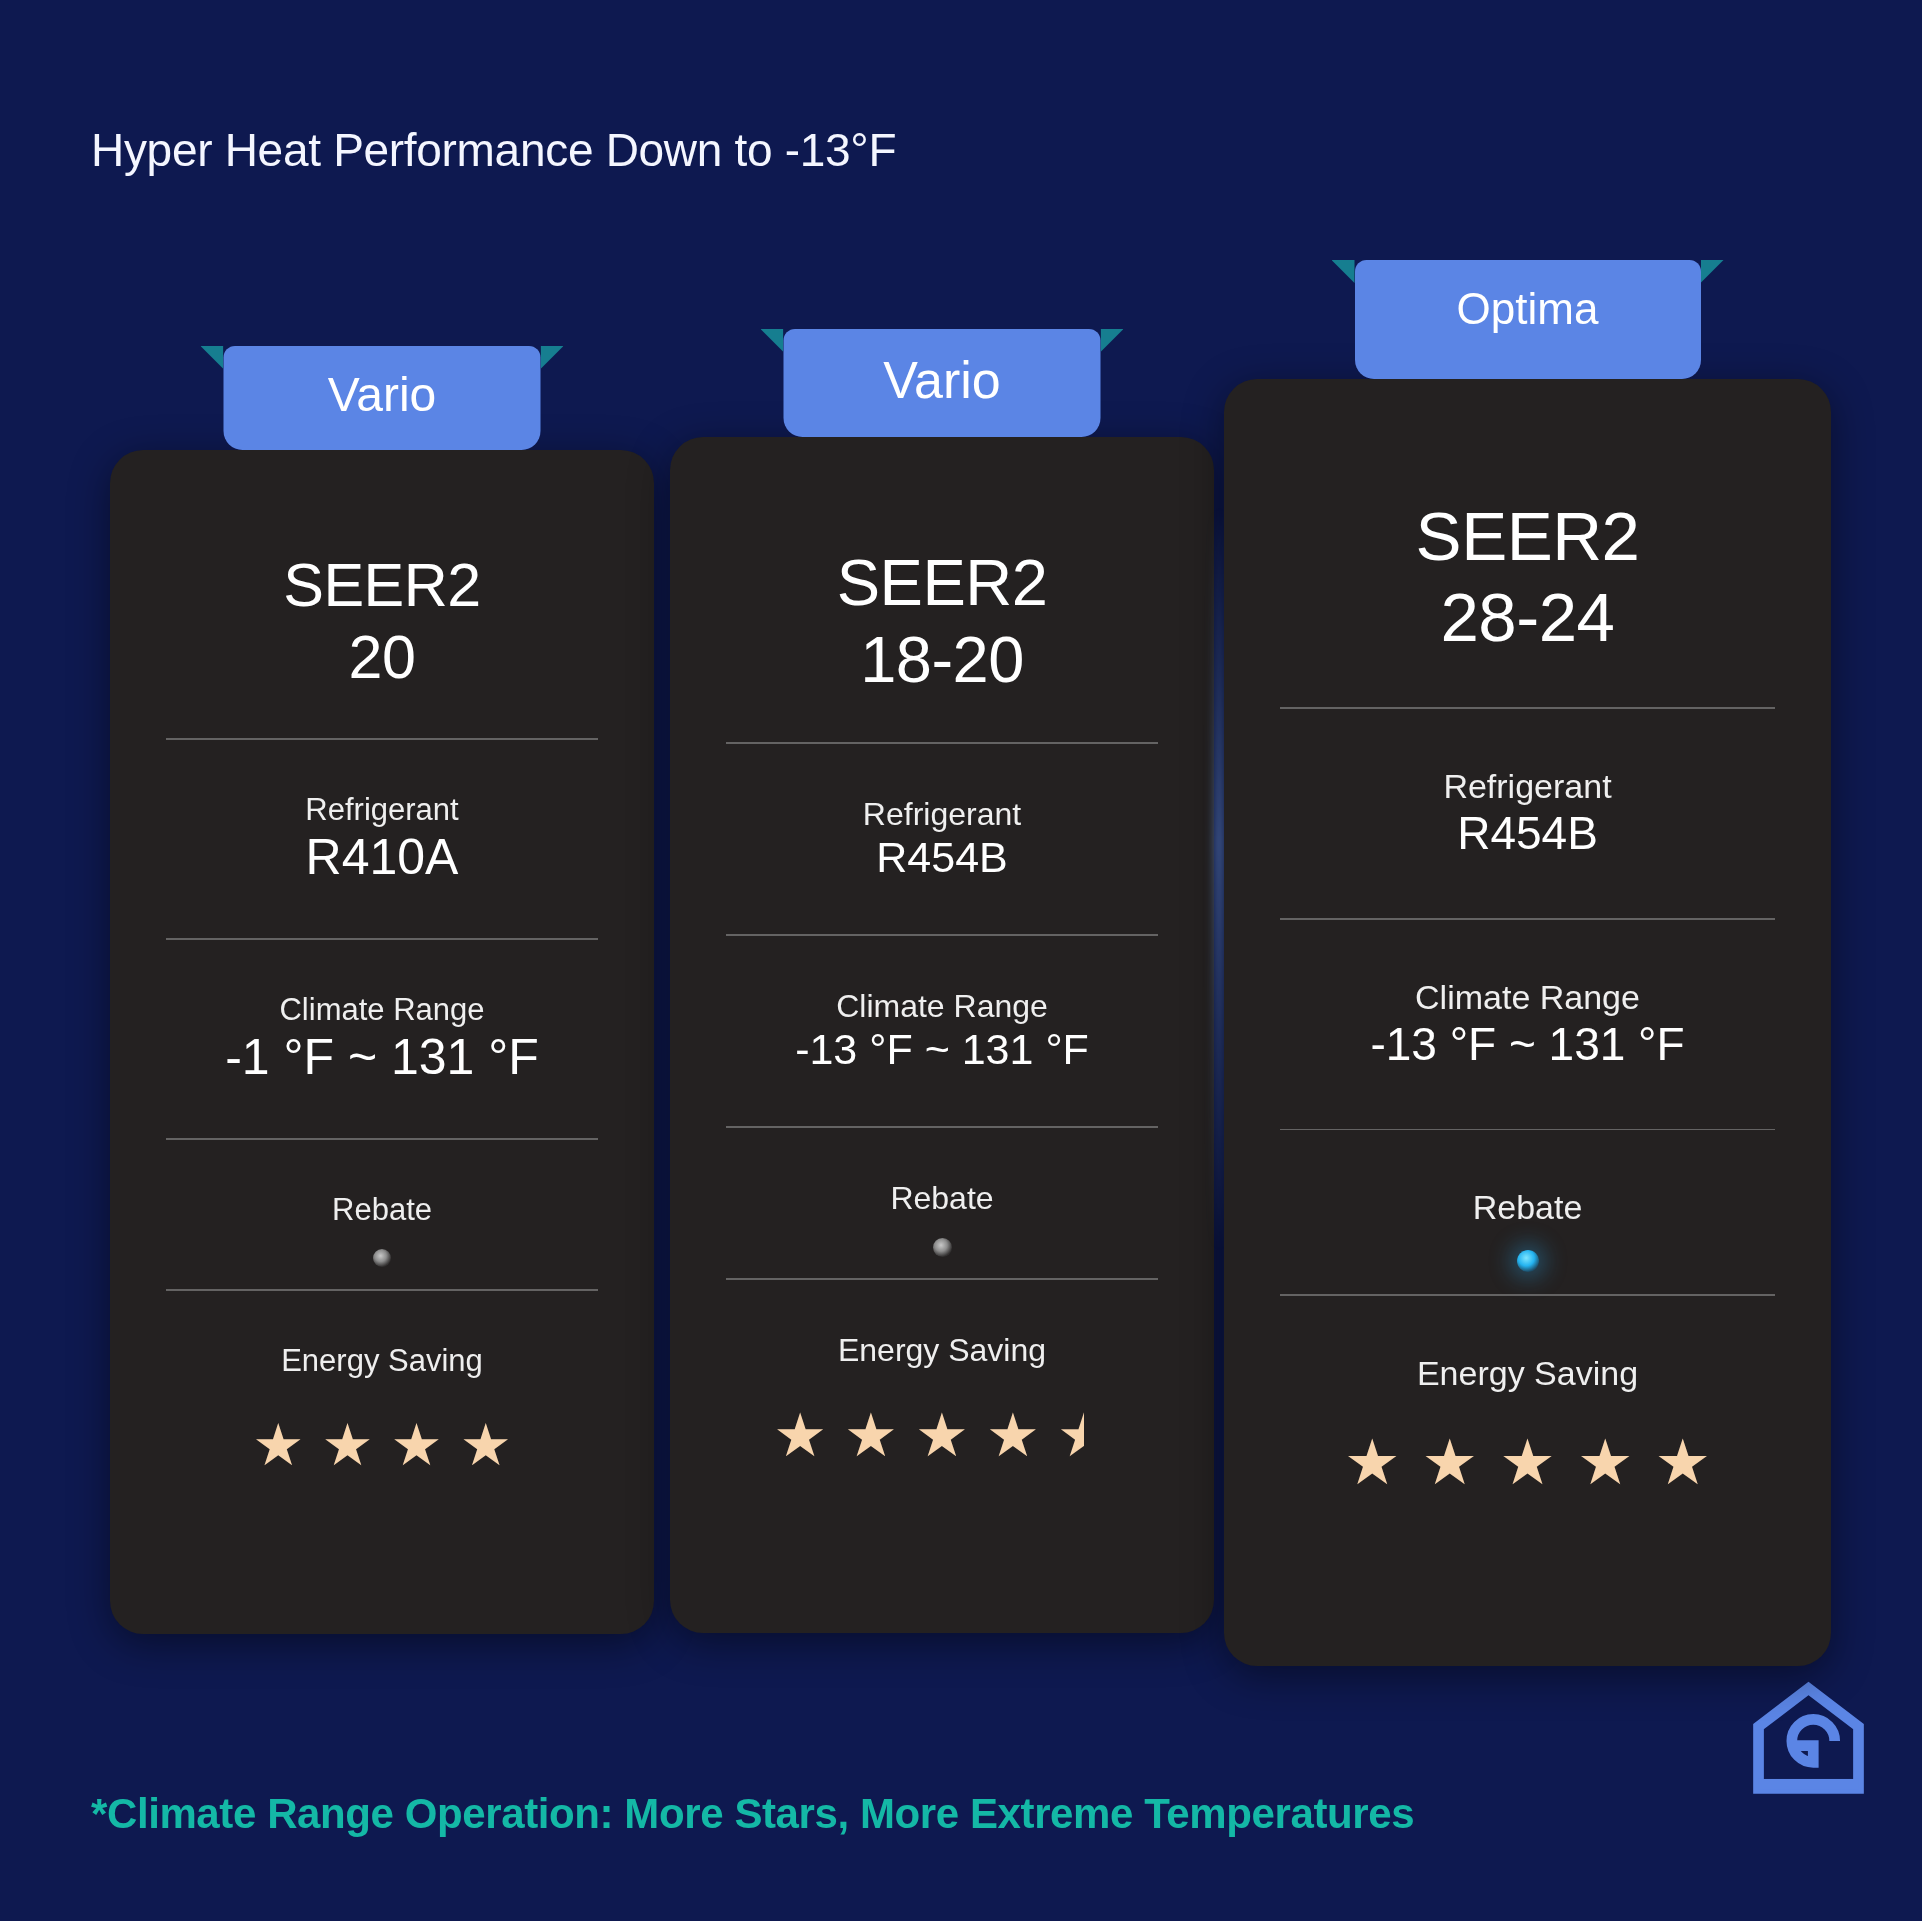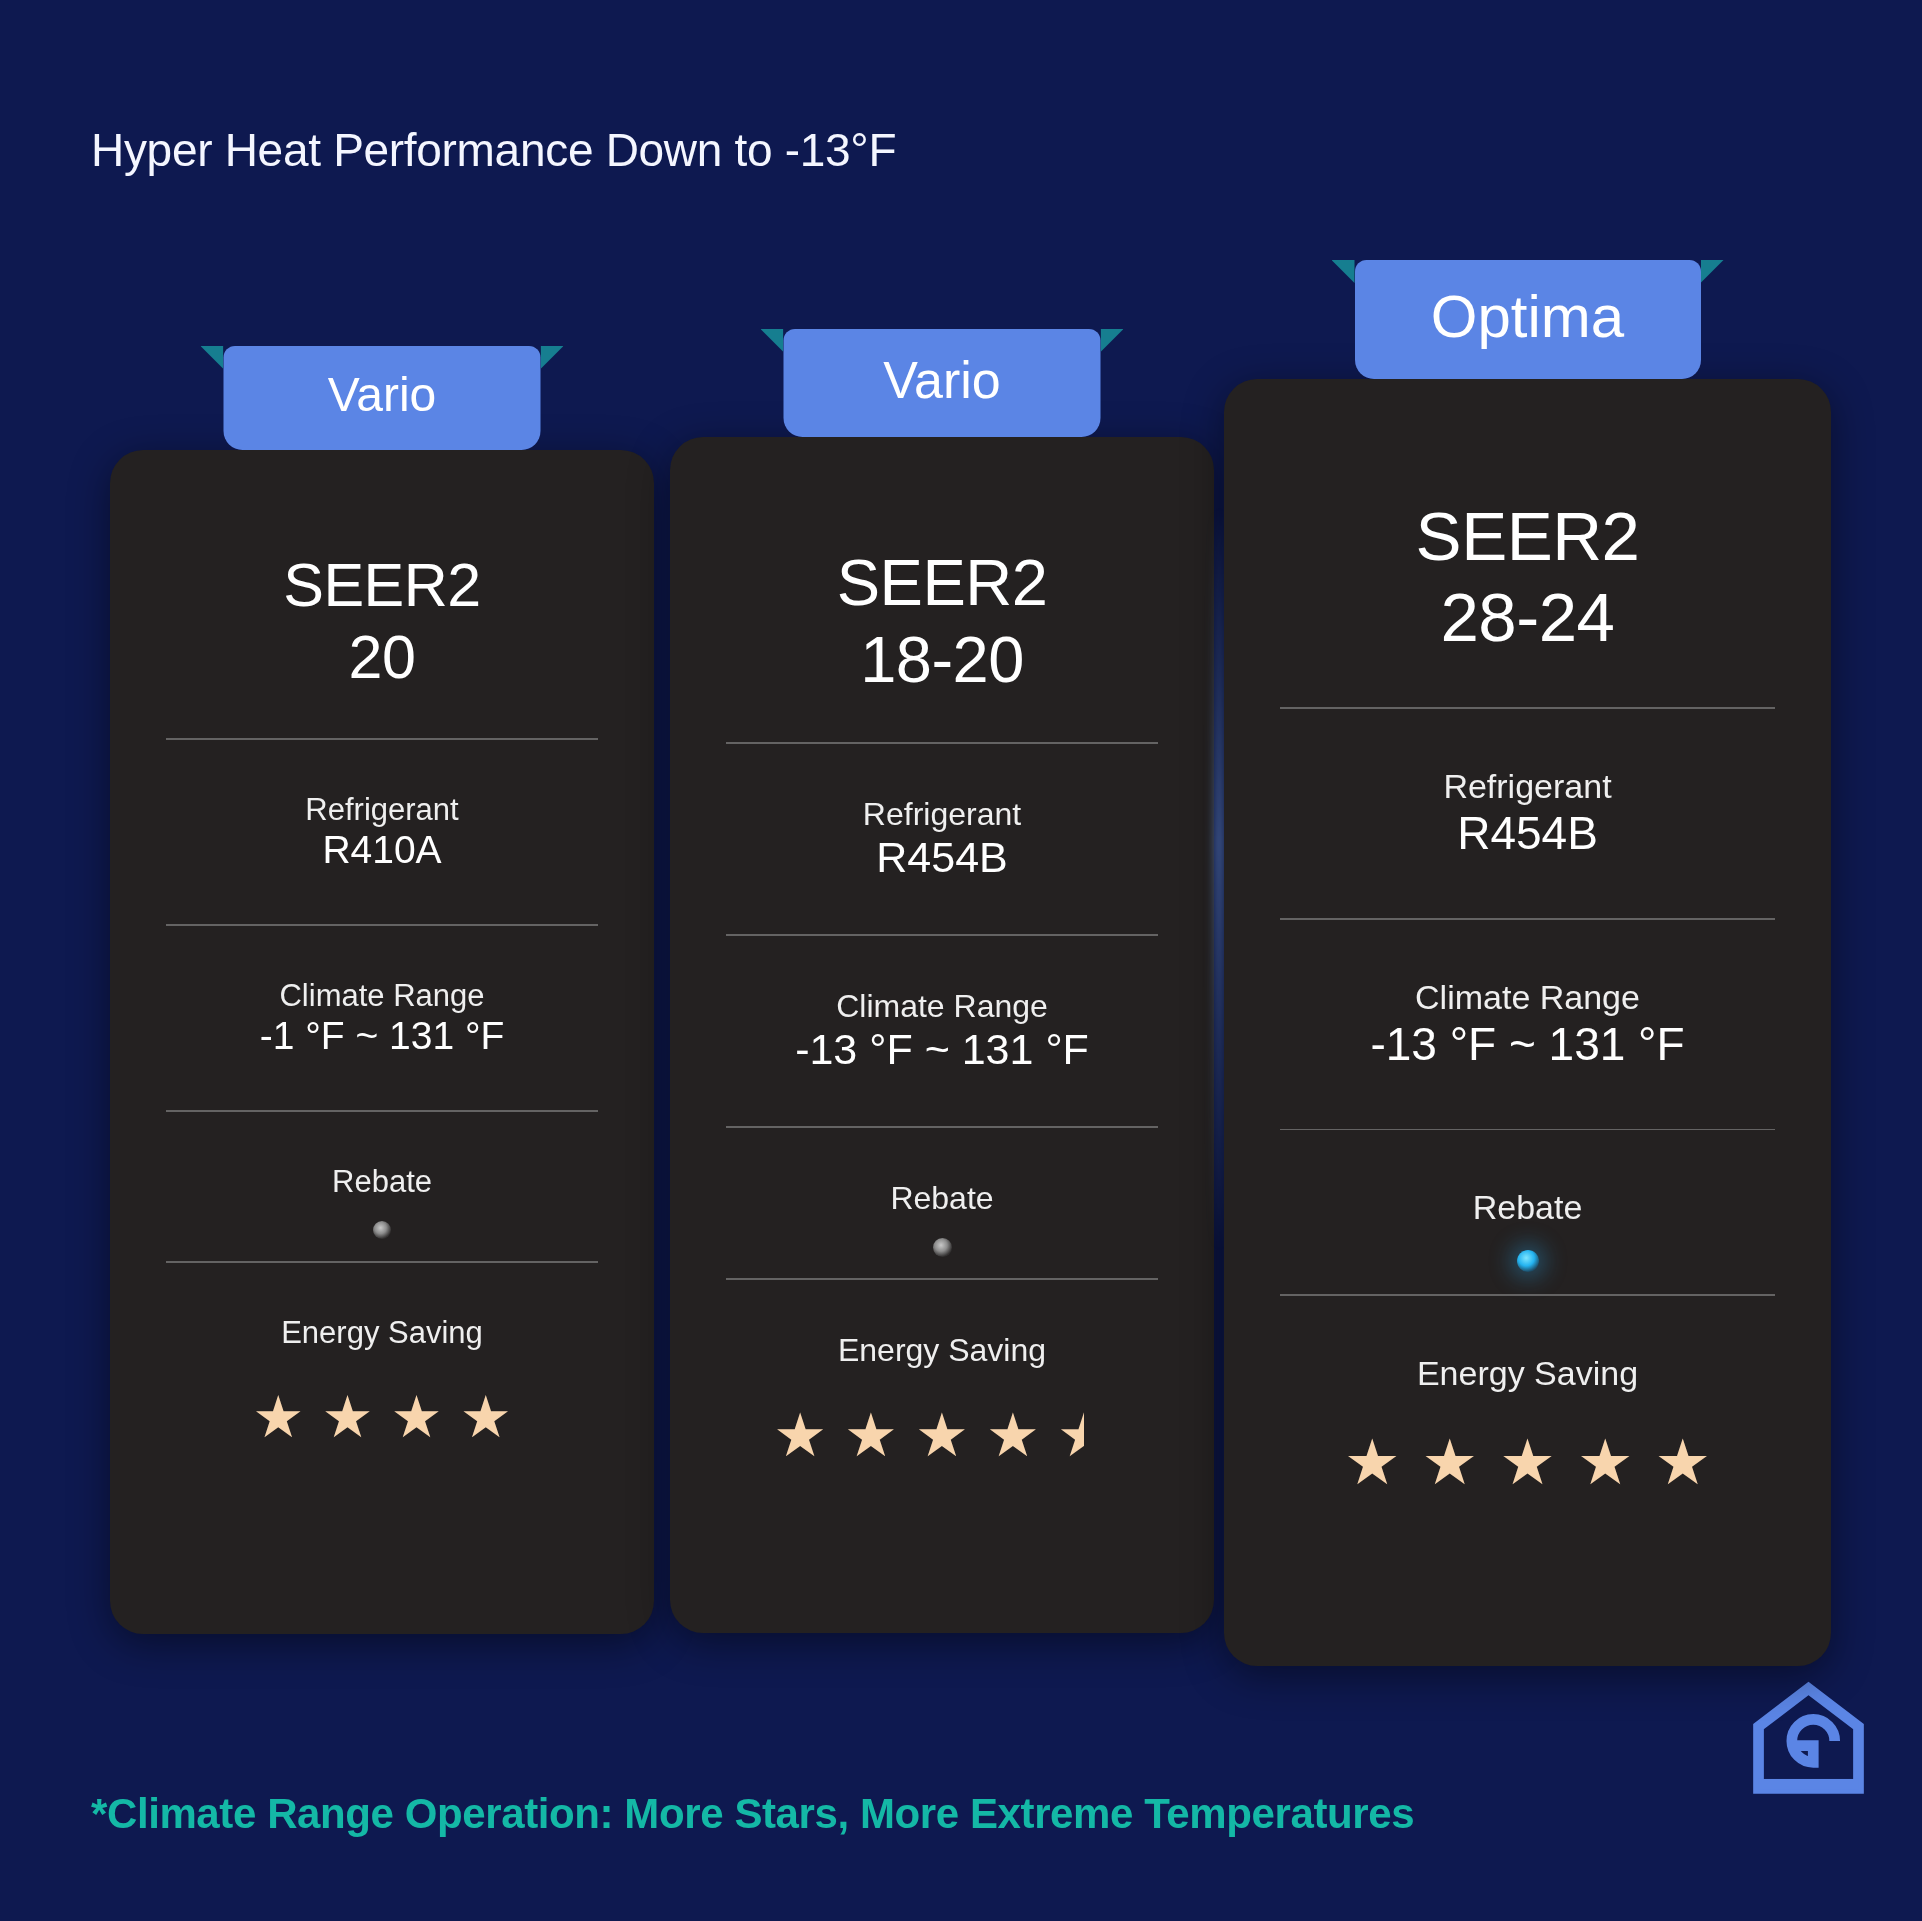--- a/index.html
+++ b/index.html
@@ -77,21 +77,21 @@
     width:23px;
     height:23px;
     background:#167E90;
     z-index:-1;
   }
   .ribbon .wing.left  { left:-23px;  clip-path:polygon(100% 0, 100% 100%, 0 0); }
   .ribbon .wing.right { right:-23px; clip-path:polygon(0 0, 100% 0, 0 100%); }
 
   #ribbon-1 { top:-104px; width:317px; height:104px; font-size:48px; padding-top:25px; }
   #ribbon-2 { top:-108px; width:317px; height:108px; font-size:52px; padding-top:25px; }
-  #ribbon-3 { top:-119px; width:346px; height:119px; font-size:60px; padding-top:27px; }
+  #ribbon-3 { top:-119px; width:346px; height:119px; font-size:44px; padding-top:27px; }
 
   
   .card-body {
     position:absolute;
     left:0; right:0; top:0; bottom:0;
     padding:0 56px;
     display:flex;
     flex-direction:column;
     align-items:center;
     text-align:center;
@@ -133,21 +133,21 @@
     -webkit-background-clip:text;
     background-clip:text;
     -webkit-text-fill-color:transparent;
     color:transparent;
   }
 
   
   #card-1 .card-body { padding-top:100px; }
   #card-1 .seer-label, #card-1 .seer-value { font-size:61px; line-height:1.18; }
   #card-1 .spec-label { font-size:31px; }
-  #card-1 .spec-value { font-size:39px; }
+  #card-1 .spec-value { font-size:50px; }
   #card-1 .sp-a { height:44px; } #card-1 .sp-b { height:52px; }
   #card-1 .dot { width:18px; height:18px; }
   #card-1 .star { font-size:58px; margin:0 8.6px; }
 
   #card-2 .card-body { padding-top:108px; }
   #card-2 .seer-label, #card-2 .seer-value { font-size:65px; line-height:1.18; }
   #card-2 .spec-label { font-size:32px; }
   #card-2 .spec-value { font-size:43px; }
   #card-2 .sp-a { height:44px; } #card-2 .sp-b { height:52px; }
   #card-2 .dot { width:19px; height:19px; }

